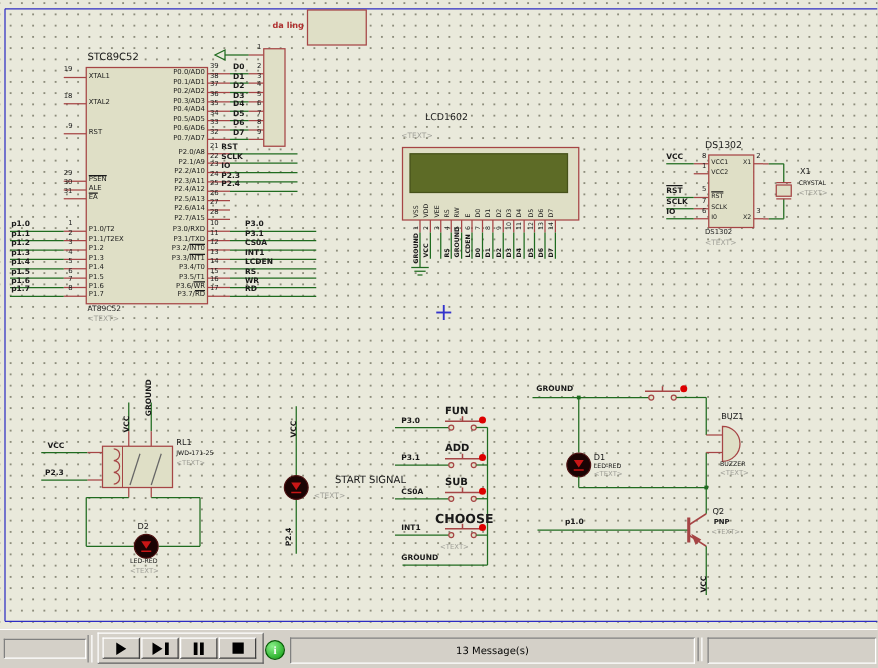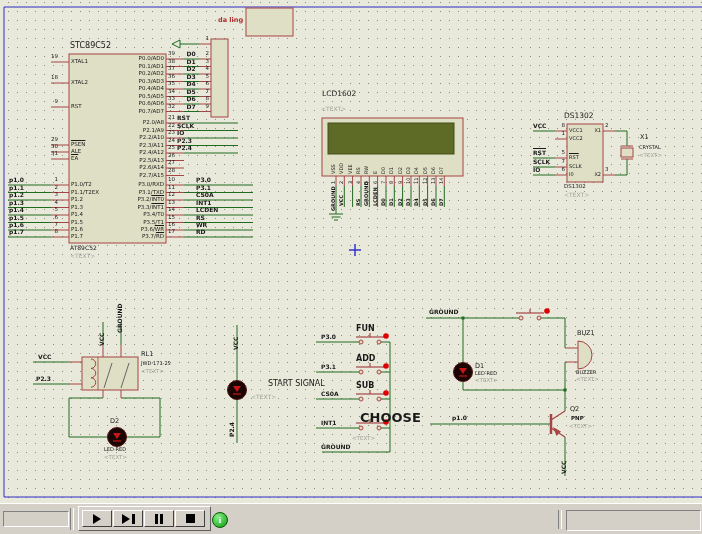--- a/index.html
+++ b/index.html
@@ -378,21 +378,21 @@
       <span class="t" style="left: 164px; top: 197px; font-size: 5.5px; transform: translateX(-100%);"><span>P3.2/</span><span class="ov">INT0</span></span>
       <span class="t" style="left: 164px; top: 204.5px; font-size: 5.5px; transform: translateX(-100%);"><span>P3.3/</span><span class="ov">INT1</span></span>
       <span class="t" style="left: 164px; top: 212px; font-size: 5.5px; transform: translateX(-100%);">P3.4/T0</span>
       <span class="t" style="left: 164px; top: 219.5px; font-size: 5.5px; transform: translateX(-100%);">P3.5/T1</span>
       <span class="t" style="left: 164px; top: 227px; font-size: 5.5px; transform: translateX(-100%);"><span>P3.6/</span><span class="ov">WR</span></span>
       <span class="t" style="left: 164px; top: 234px; font-size: 5.5px; transform: translateX(-100%);"><span>P3.7/</span><span class="ov">RD</span></span>
       <span class="t" style="left: 70px; top: 245px; font-size: 6px;">AT89C52</span>
       <span class="t gray" style="left: 70px; top: 253px; font-size: 6px;">&lt;TEXT&gt;</span>
       <span class="t" style="left: 209px; top: 36px; font-size: 5.5px; transform: translateX(-100%);">1</span>
       <span class="t bold" style="left: 218px; top: 17px; font-size: 6.5px; color: rgb(176, 48, 48);">da ling</span>
-      <span class="t" style="left: 322px; top: 90px; font-size: 7.5px;">LCD1602</span>
+      <span class="t" style="left: 340px; top: 90px; font-size: 7.5px;">LCD1602</span>
       <span class="t gray" style="left: 321px; top: 106px; font-size: 6px;">&lt;TEXT&gt;</span>
       <span class="t" style="left: 331px; top: 174px; font-size: 5px; transform: rotate(-90deg); transform-origin: 0px 0px;">VSS</span>
       <span class="t" style="left: 331px; top: 184px; font-size: 5px; transform: rotate(-90deg); transform-origin: 0px 0px;">1</span>
       <span class="t bold" style="left: 331px; top: 211px; font-size: 5px; transform: rotate(-90deg); transform-origin: 0px 0px;">GROUND</span>
       <span class="t" style="left: 339.3px; top: 174px; font-size: 5px; transform: rotate(-90deg); transform-origin: 0px 0px;">VDD</span>
       <span class="t" style="left: 339.3px; top: 184px; font-size: 5px; transform: rotate(-90deg); transform-origin: 0px 0px;">2</span>
       <span class="t bold" style="left: 339.3px; top: 206px; font-size: 5px; transform: rotate(-90deg); transform-origin: 0px 0px;">VCC</span>
       <span class="t" style="left: 347.6px; top: 174px; font-size: 5px; transform: rotate(-90deg); transform-origin: 0px 0px;">VEE</span>
       <span class="t" style="left: 347.6px; top: 184px; font-size: 5px; transform: rotate(-90deg); transform-origin: 0px 0px;">3</span>
       <span class="t" style="left: 356px; top: 174px; font-size: 5px; transform: rotate(-90deg); transform-origin: 0px 0px;">RS</span>
@@ -465,21 +465,21 @@
       <span class="t bold" style="left: 232.5px; top: 350px; font-size: 6px; transform: rotate(-90deg); transform-origin: 0px 0px;">VCC</span>
       <span class="t bold" style="left: 228.5px; top: 437px; font-size: 6px; transform: rotate(-90deg); transform-origin: 0px 0px;">P2.4</span>
       <span class="t" style="left: 268px; top: 380px; font-size: 8px;">START SIGNAL</span>
       <span class="t gray" style="left: 251px; top: 394px; font-size: 6px;">&lt;TEXT&gt;</span>
       <span class="t bold" style="left: 356px; top: 325px; font-size: 8px;">FUN</span>
       <span class="t bold" style="left: 321px; top: 334px; font-size: 6px;">P3.0</span>
       <span class="t bold" style="left: 356px; top: 355px; font-size: 8px;">ADD</span>
       <span class="t bold" style="left: 321px; top: 364px; font-size: 6px;">P3.1</span>
       <span class="t bold" style="left: 356px; top: 382px; font-size: 8px;">SUB</span>
       <span class="t bold" style="left: 321px; top: 391px; font-size: 6px;">CS0A</span>
-      <span class="t bold" style="left: 360px; top: 411px; font-size: 13px;">CHOOSE</span>
+      <span class="t bold" style="left: 348px; top: 411px; font-size: 10px;">CHOOSE</span>
       <span class="t bold" style="left: 321px; top: 420px; font-size: 6px;">INT1</span>
       <span class="t bold" style="left: 321px; top: 444px; font-size: 6px;">GROUND</span>
       <span class="t gray" style="left: 352px; top: 436px; font-size: 5.5px;">&lt;TEXT&gt;</span>
       <span class="t bold" style="left: 429px; top: 309px; font-size: 6px;">GROUND</span>
       <span class="t" style="left: 475px; top: 363px; font-size: 6.5px;">D1</span>
       <span class="t" style="left: 475px; top: 371px; font-size: 5px;">LED-RED</span>
       <span class="t gray" style="left: 475px; top: 378px; font-size: 5.5px;">&lt;TEXT&gt;</span>
       <span class="t" style="left: 577px; top: 330px; font-size: 6.5px;">BUZ1</span>
       <span class="t" style="left: 576px; top: 370px; font-size: 5px;">BUZZER</span>
       <span class="t gray" style="left: 576px; top: 377px; font-size: 5.5px;">&lt;TEXT&gt;</span>
@@ -503,16 +503,19 @@
         </div>
         <div class="tbtn" style="left: 65px;">
           <div class="ic-bar"></div>
           <div class="ic-bar"></div>
         </div>
         <div class="tbtn" style="left: 96px;">
           <div class="ic-stop"></div>
         </div>
       </div>
     <div id="infoIcon">i</div>
+    <div class="sunken" id="msgPanel" style="left:232px;top:6px;width:322px;height:19px;">
+      <span>13 Message(s)</span>
+    </div>
     <div class="vsep" style="left:558px;top:6px;height:19px;"></div>
     <div class="sunken" style="left:566px;top:6px;width:133px;height:19px;"></div>
   </div>
 </div>
 
 </body></html>

